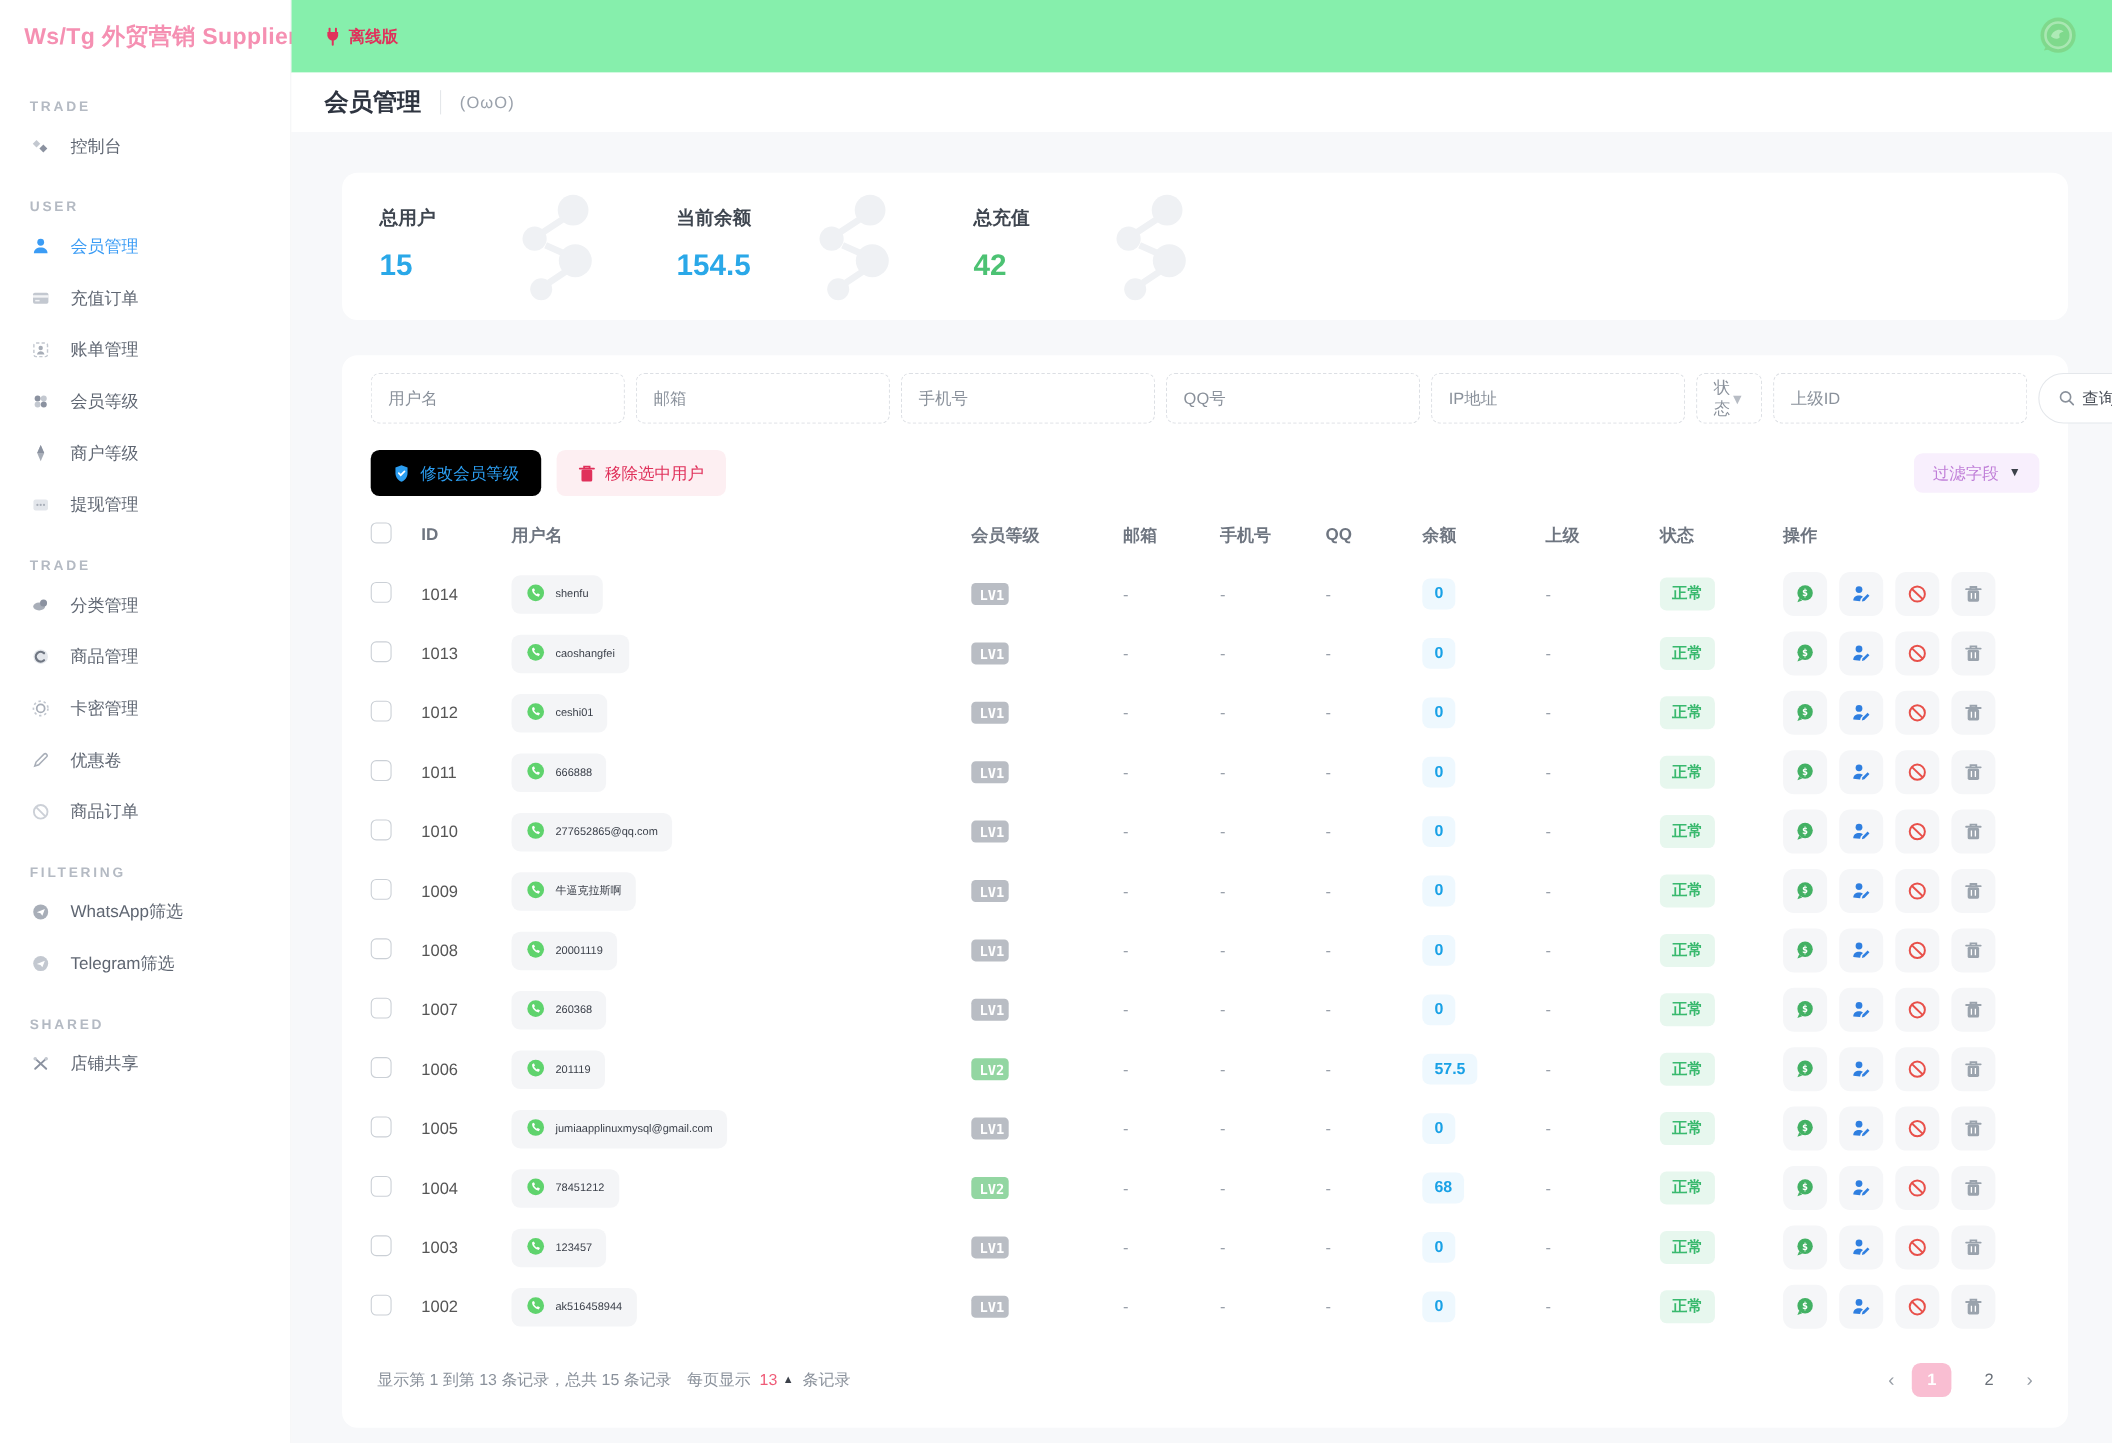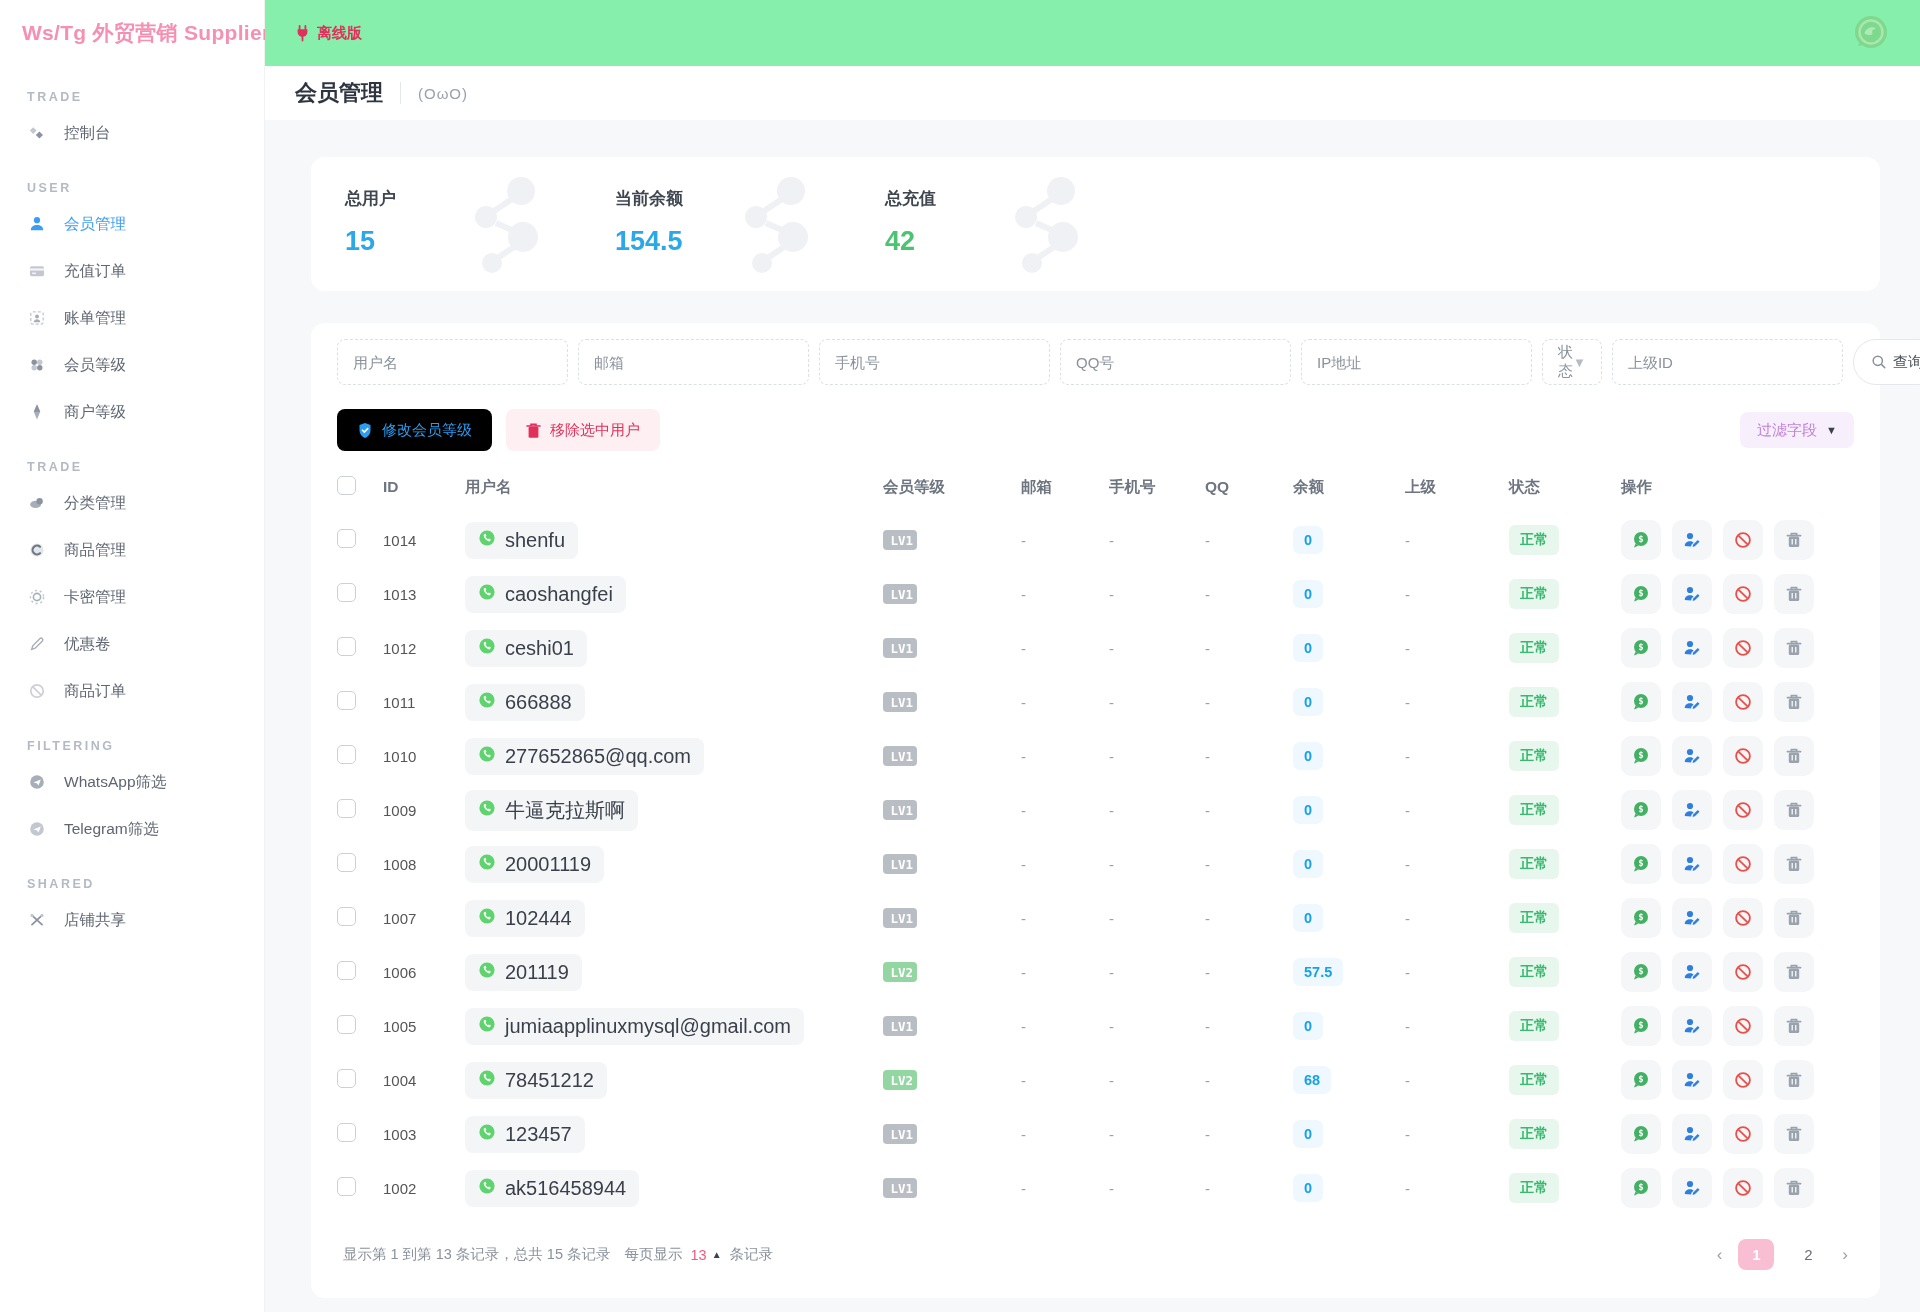--- a/index.html
+++ b/index.html
@@ -52,21 +52,21 @@
   .btn-red  { background:#fdeff2; color:#e0315b; }
   .btn-purple { margin-left:auto; height:36px; background:#f8effd; color:#c07fd8; border:none; border-radius:8px; padding:0 17px; display:inline-flex; align-items:center; gap:9px; font-size:15px; cursor:pointer; font-family:inherit; }
   .btn-purple .caret { color:#3c414a; font-size:11px; }
 
   
   .thead, .trow { display:grid; grid-template-columns:46px 82px 418px 138px 88px 96px 88px 112px 104px 112px 1fr; align-items:center; }
   .thead { height:52px; margin-top:10px; font-weight:bold; color:#6e7580; font-size:15.5px; }
   .trow { height:54px; font-size:15px; color:#555; }
   .cb { width:19px; height:19px; border:1.5px solid #cbd0d6; border-radius:5px; background:#fff; display:inline-block; cursor:pointer; }
   .dash { color:#99a0aa; }
-  .user-pill { display:inline-flex; align-items:center; gap:9px; background:#f4f5f7; border-radius:8px; padding:7px 13px; font-size:20px; color:#3a3f49; max-width:400px; white-space:nowrap; }
+  .user-pill { display:inline-flex; align-items:center; gap:9px; background:#f4f5f7; border-radius:8px; padding:7px 13px; font-size:10px; color:#3a3f49; max-width:400px; white-space:nowrap; }
   .lv { display:inline-block; min-width:34px; text-align:right; padding:2.5px 4px; border-radius:4px; font-family:"DejaVu Sans Mono",monospace; font-weight:bold; font-size:12.5px; color:#fff; }
   .lv1 { background:#b9bdc4; }
   .lv2 { background:#93d6a2; }
   .balance-pill { display:inline-block; background:#eef8fe; color:#19a1e6; font-weight:bold; border-radius:7px; padding:6px 11px; font-size:14.5px; min-width:30px; text-align:center; }
   .status-badge { display:inline-block; background:#e7f7ee; color:#39b96e; border-radius:6px; padding:6px 11px; font-size:14px; font-weight:bold; }
   .action-btn { width:40px; height:40px; border-radius:10px; background:#f5f6f8; display:inline-flex; align-items:center; justify-content:center; border:none; margin-right:11px; cursor:pointer; }
 
   
   .pagination { display:flex; align-items:center; margin-top:24px; padding:0 6px; color:#8a919b; font-size:14.5px; }
   .per-page { margin-left:14px; display:flex; align-items:center; }
@@ -143,20 +143,31 @@
             <span>会员等级</span>
           </div>
           <div class="side-item">
             <span class="icon">
               <svg width="18" height="18" viewBox="0 0 18 18">
                 <path d="M9 1.6l3.2 7.2L9 16.4 5.8 8.8z" fill="#a8aeb8"></path>
                 <path d="M9 1.6l3.2 7.2H5.8z" fill="#8b92a0"></path>
               </svg>
             </span>
             <span>商户等级</span>
+          </div>
+          <div class="side-item">
+            <span class="icon">
+              <svg width="18" height="18" viewBox="0 0 18 18">
+                <rect x="2.4" y="4" width="13.2" height="10" rx="2" fill="#e3e6eb"></rect>
+                <circle cx="6" cy="9" r="1" fill="#a8aeb8"></circle>
+                <circle cx="9" cy="9" r="1" fill="#a8aeb8"></circle>
+                <circle cx="12" cy="9" r="1" fill="#a8aeb8"></circle>
+              </svg>
+            </span>
+            <span>提现管理</span>
           </div>
         </div>
         <div class="side-section">
           <div class="section-label">TRADE</div>
           <div class="side-item">
             <span class="icon">
               <svg width="18" height="18" viewBox="0 0 18 18">
                 <ellipse cx="7.6" cy="10.4" rx="5.4" ry="3.6" fill="#a8aeb8"></ellipse>
                 <circle cx="11.6" cy="7.2" r="3.2" fill="#8b92a0"></circle>
               </svg>
@@ -724,21 +735,21 @@
                 </button></span>
             </div>
             <div class="trow">
               <span><span class="cb"></span></span>
               <span>1007</span>
               <span><span class="user-pill">
                   <span><svg width="18" height="18" viewBox="0 0 18 18">
                       <circle cx="9" cy="9" r="7.6" fill="#5fd36d"></circle>
                       <path d="M5.8 5.4c-.6 3 2.5 6.4 6 7l1.1-1.9-2-1.1-.9.8c-1.1-.6-2.1-1.6-2.5-2.8l.9-.7-1-2z" fill="#fff"></path>
                     </svg></span>
-                  <span>102444</span>
+                  <span>260368</span>
                 </span></span>
               <span><span class="lv lv1">LV1</span></span>
               <span class="dash">-</span>
               <span class="dash">-</span>
               <span class="dash">-</span>
               <span><span class="balance-pill">0</span></span>
               <span class="dash">-</span>
               <span><span class="status-badge">正常</span></span>
               <span><button class="action-btn">
                   <span style="display:flex">

